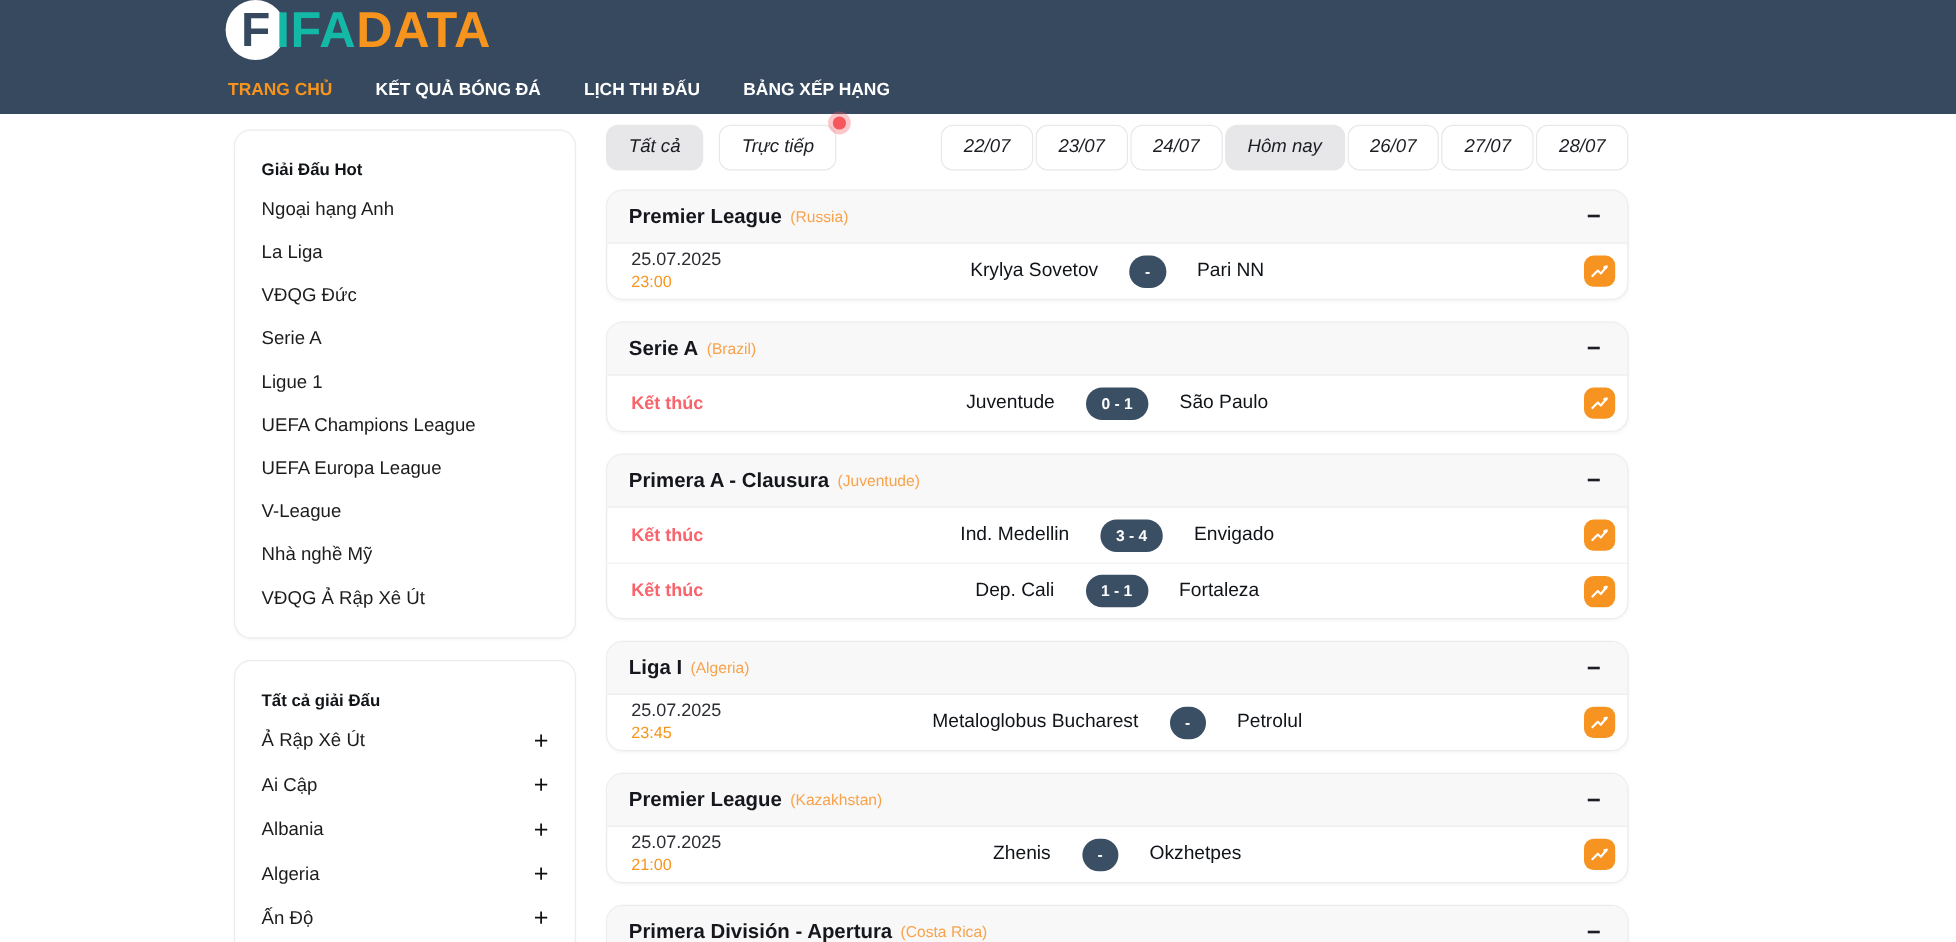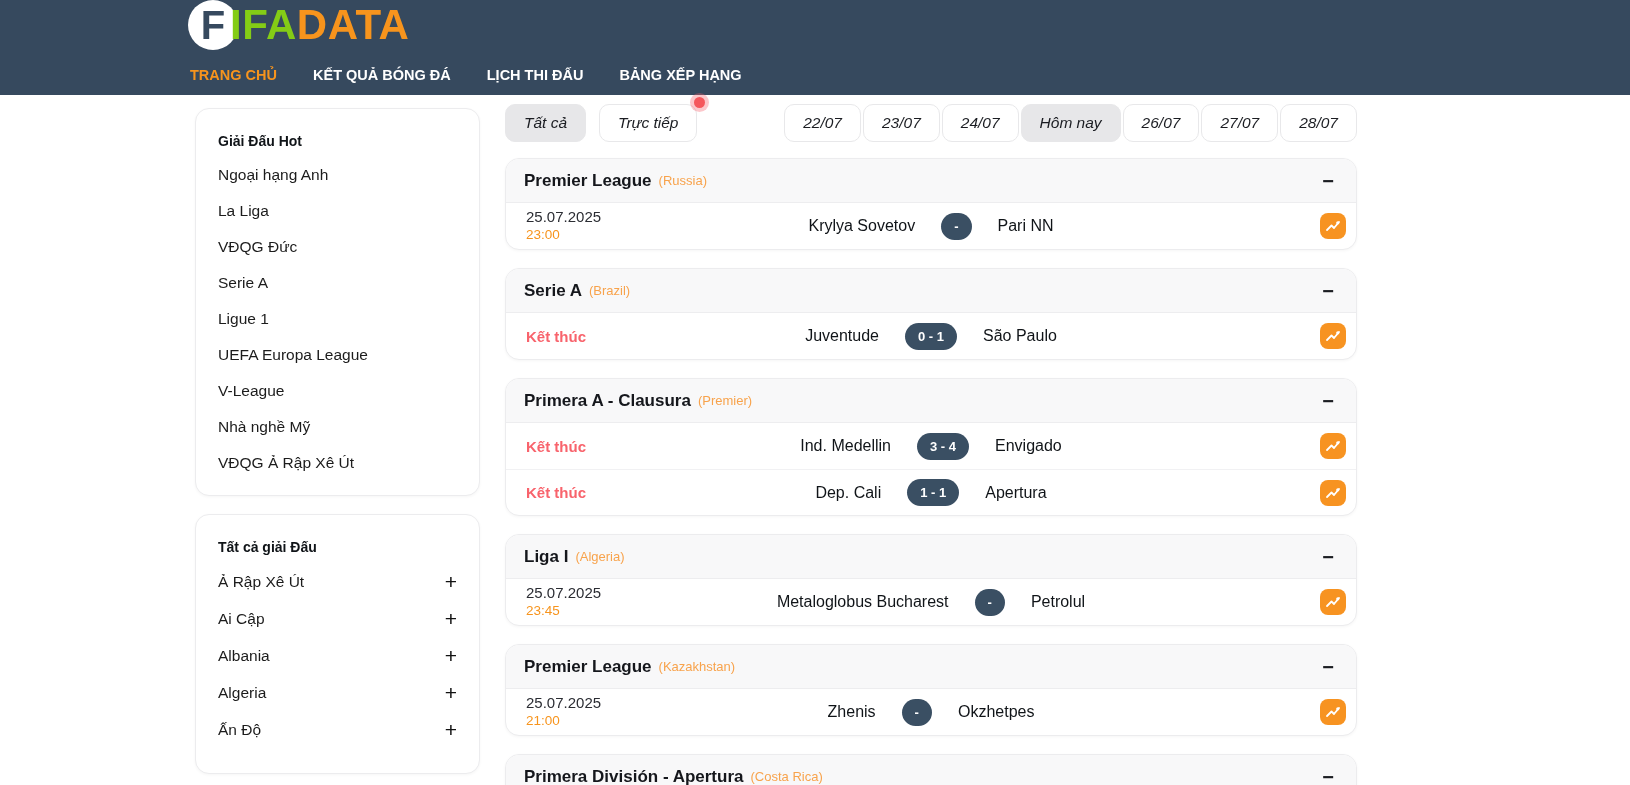--- a/index.html
+++ b/index.html
@@ -5,21 +5,21 @@
   * { box-sizing: border-box; margin: 0; padding: 0; }
   html, body { width: 1630px; height: 785px; overflow: hidden; background: #fff;
     font-family: "Liberation Sans", "DejaVu Sans", sans-serif; }
 
   
   .topbar { height: 95px; background: #36495e; position: relative; }
   .logo { position: absolute; left: 188px; top: 0px; display: flex; align-items: center; cursor: pointer; }
   .logo-circle { width: 50px; height: 50px; background: #fff; border-radius: 50%;
     display: flex; align-items: center; justify-content: center; margin-right: -8px; }
   .logo-circle span { color: #36495e; font-weight: bold; font-size: 40px; line-height: 1; }
-  .logo-t1 { color: #84cc16; font-weight: bold; font-size: 42px; letter-spacing: 0.5px; }
+  .logo-t1 { color: #14b8a6; font-weight: bold; font-size: 42px; letter-spacing: 0.5px; }
   .logo-t2 { color: #f7941d; font-weight: bold; font-size: 42px; letter-spacing: 0.5px; }
   .mainnav { position: absolute; left: 190px; bottom: 12px; display: flex; gap: 36px; }
   .nav-link { color: #fff; font-weight: bold; font-size: 14.5px; text-decoration: none; cursor: pointer; }
   .nav-link.active { color: #f7941d; }
 
   
   .content { display: flex; align-items: flex-start; }
   .sidebar { flex: none; width: 285px; margin: 13px 0 0 195px; }
   .side-card { background: #fff; border: 1px solid #ececee; border-radius: 14px;
     padding: 12px 22px 14px; box-shadow: 0 1px 3px rgba(0,0,0,0.04); }
@@ -96,20 +96,21 @@
 
     <aside class="sidebar">
       <div class="side-card">
         <div class="side-title">Giải Đấu Hot</div>
         <ul class="side-list">
           <li class="side-item">Ngoại hạng Anh</li>
           <li class="side-item">La Liga</li>
           <li class="side-item">VĐQG Đức</li>
           <li class="side-item">Serie A</li>
           <li class="side-item">Ligue 1</li>
+          <li class="side-item">UEFA Champions League</li>
           <li class="side-item">UEFA Europa League</li>
           <li class="side-item">V-League</li>
           <li class="side-item">Nhà nghề Mỹ</li>
           <li class="side-item">VĐQG Ả Rập Xê Út</li>
         </ul>
       </div>
 
       <div class="side-card tall">
         <div class="side-title">Tất cả giải Đấu</div>
         <div class="all-item">
@@ -199,21 +200,21 @@
               <polyline points="2,12 6.5,7.5 9,10 14,4" stroke="#fff" stroke-width="1.8" stroke-linecap="round" stroke-linejoin="round"></polyline>
               <circle cx="12.8" cy="4.8" r="1.6" fill="#fff"></circle>
             </svg>
           </button>
         </div>
       </section>
 
       <section class="group-card">
         <div class="group-header">
           <span class="league-name">Primera A - Clausura</span>
-          <span class="country">(Premier)</span>
+          <span class="country">(Juventude)</span>
           <button class="collapse-btn"><span>−</span></button>
         </div>
         <div class="match-row">
           <div class="row-status">Kết thúc</div>
           <div class="teams">
             <span class="team">Ind. Medellin</span>
             <span class="score-pill">3 - 4</span>
             <span class="team">Envigado</span>
           </div>
           <button class="chart-btn">
@@ -221,21 +222,21 @@
               <polyline points="2,12 6.5,7.5 9,10 14,4" stroke="#fff" stroke-width="1.8" stroke-linecap="round" stroke-linejoin="round"></polyline>
               <circle cx="12.8" cy="4.8" r="1.6" fill="#fff"></circle>
             </svg>
           </button>
         </div>
         <div class="match-row">
           <div class="row-status">Kết thúc</div>
           <div class="teams">
             <span class="team">Dep. Cali</span>
             <span class="score-pill">1 - 1</span>
-            <span class="team">Apertura</span>
+            <span class="team">Fortaleza</span>
           </div>
           <button class="chart-btn">
             <svg width="16" height="16" viewBox="0 0 16 16" fill="none">
               <polyline points="2,12 6.5,7.5 9,10 14,4" stroke="#fff" stroke-width="1.8" stroke-linecap="round" stroke-linejoin="round"></polyline>
               <circle cx="12.8" cy="4.8" r="1.6" fill="#fff"></circle>
             </svg>
           </button>
         </div>
       </section>
 

